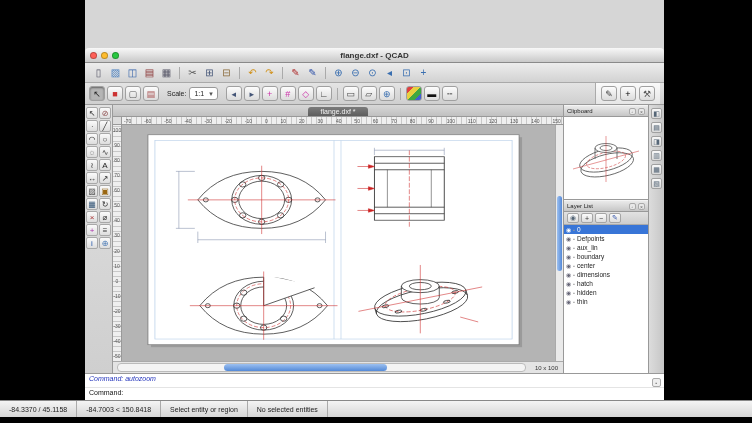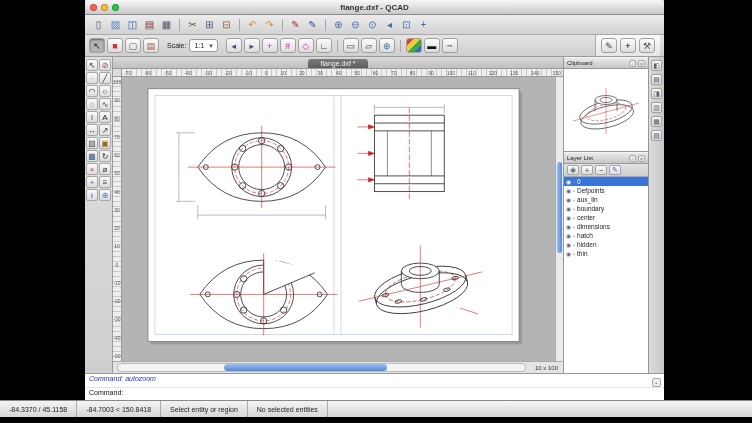--- a/index.html
+++ b/index.html
@@ -2,21 +2,21 @@
 <html><head>
 <meta charset="utf-8">
 <style>
   html,body{margin:0;padding:0;}
   body{width:752px;height:423px;background:#000;overflow:hidden;position:relative;
        font-family:"Liberation Sans",sans-serif;}
   .window{position:absolute;left:85px;top:0;width:579px;height:400px;background:#d6d6d6;
           display:flex;flex-direction:column;box-sizing:border-box;}
   
   .titlebar{flex:0 0 14px;background:linear-gradient(#f8f8f8,#c9c9c9);border-bottom:1px solid #8a8a8a;
-            display:flex;align-items:center;position:relative;border-radius:4px 4px 0 0;}
+            display:flex;align-items:center;position:relative;border-radius:4px 4px 0 0;margin-top:48px;}
   .lights{display:flex;gap:4px;margin-left:5px;z-index:2;}
   .light{width:7px;height:7px;border-radius:50%;border:1px solid rgba(0,0,0,.25);box-sizing:border-box;}
   .title{position:absolute;left:0;right:0;text-align:center;font-size:8px;color:#333;font-weight:bold;}
   
   .toolbar1{flex:0 0 19px;display:flex;align-items:center;gap:2px;padding:0 6px;
             background:linear-gradient(#ededed,#d2d2d2);border-bottom:1px solid #a9a9a9;}
   .tbicon{width:15px;height:15px;display:flex;align-items:center;justify-content:center;
           font-size:10px;border-radius:3px;cursor:default;}
   .tbsep{width:1px;height:12px;background:#aaa;margin:0 3px;}
   .toolbar2{flex:0 0 21px;display:flex;align-items:center;gap:2px;padding:0 4px;

